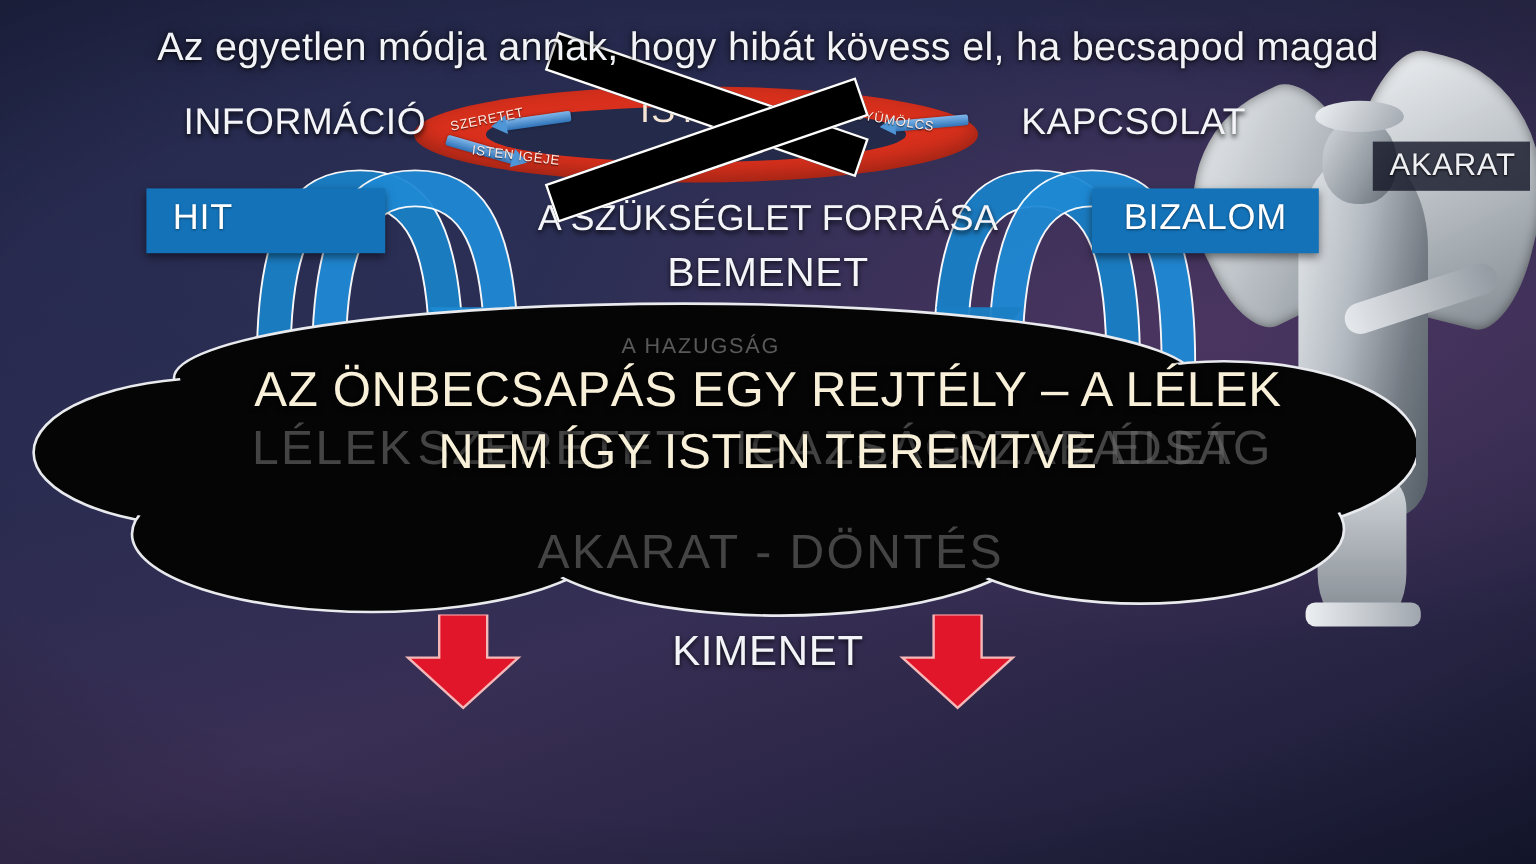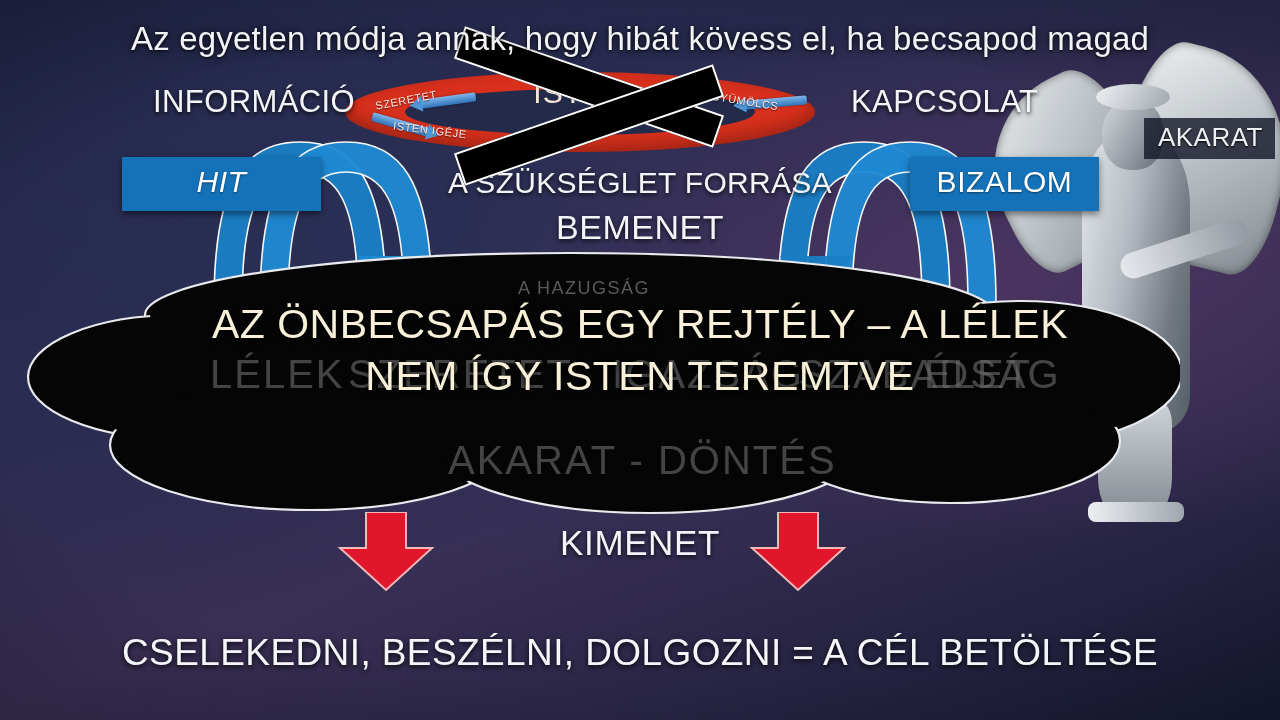--- a/index.html
+++ b/index.html
@@ -111,21 +111,21 @@
   
   .toplabel{font-size:31px;color:#f4f5f8;letter-spacing:.4px;
         text-shadow:0 2px 4px rgba(0,0,0,.85);z-index:35;margin-left:28px;}
   #lbl-informacio{left:125px;top:84px;}
   #lbl-kapcsolat{left:823px;top:84px;}
 
   .bluebox{background:#1372b8;color:#fff;
         padding:8px 22px 12px 22px;font-size:30px;letter-spacing:.6px;
         box-shadow:0 3px 7px rgba(0,0,0,.5);z-index:36;
         text-shadow:0 1px 2px rgba(0,0,0,.45);}
-  #box-hit{left:122px;top:157px;width:155px;text-align:center;font-style:italic;}
+  #box-hit{left:122px;top:157px;width:155px;}
   #box-bizalom{left:910px;top:157px;width:145px;text-align:center;}
 
   #lbl-forras{left:0;right:0;top:166px;text-align:center;font-size:30px;
         color:#f4f5f8;letter-spacing:.3px;text-shadow:0 2px 4px rgba(0,0,0,.8);z-index:35;}
   #lbl-bemenet{left:0;right:0;top:208px;text-align:center;font-size:34px;
         color:#f4f5f8;letter-spacing:.5px;text-shadow:0 2px 4px rgba(0,0,0,.8);z-index:35;}
 
   
   #cloud{left:10px;top:245px;width:1170px;height:270px;z-index:25;}
 
@@ -267,15 +267,14 @@
     </svg>
   </div>
   <div class="abs redarrow" id="ra-right">
     <svg width="100" height="80" viewBox="0 0 100 80">
       <polygon points="30,0 70,0 70,36 96,36 50,78 4,36 30,36" fill="#e2162a" stroke="#f5b8b8" stroke-width="2"></polygon>
     </svg>
   </div>
 
   <div class="abs" id="lbl-kimenet">KIMENET</div>
 
-  <div class="abs" id="bottom-text">CSELEKEDNI, BESZÉLNI, DOLGOZNI = A CÉL BETÖLTÉSE</div>
 
 </div>
 
 </body></html>

